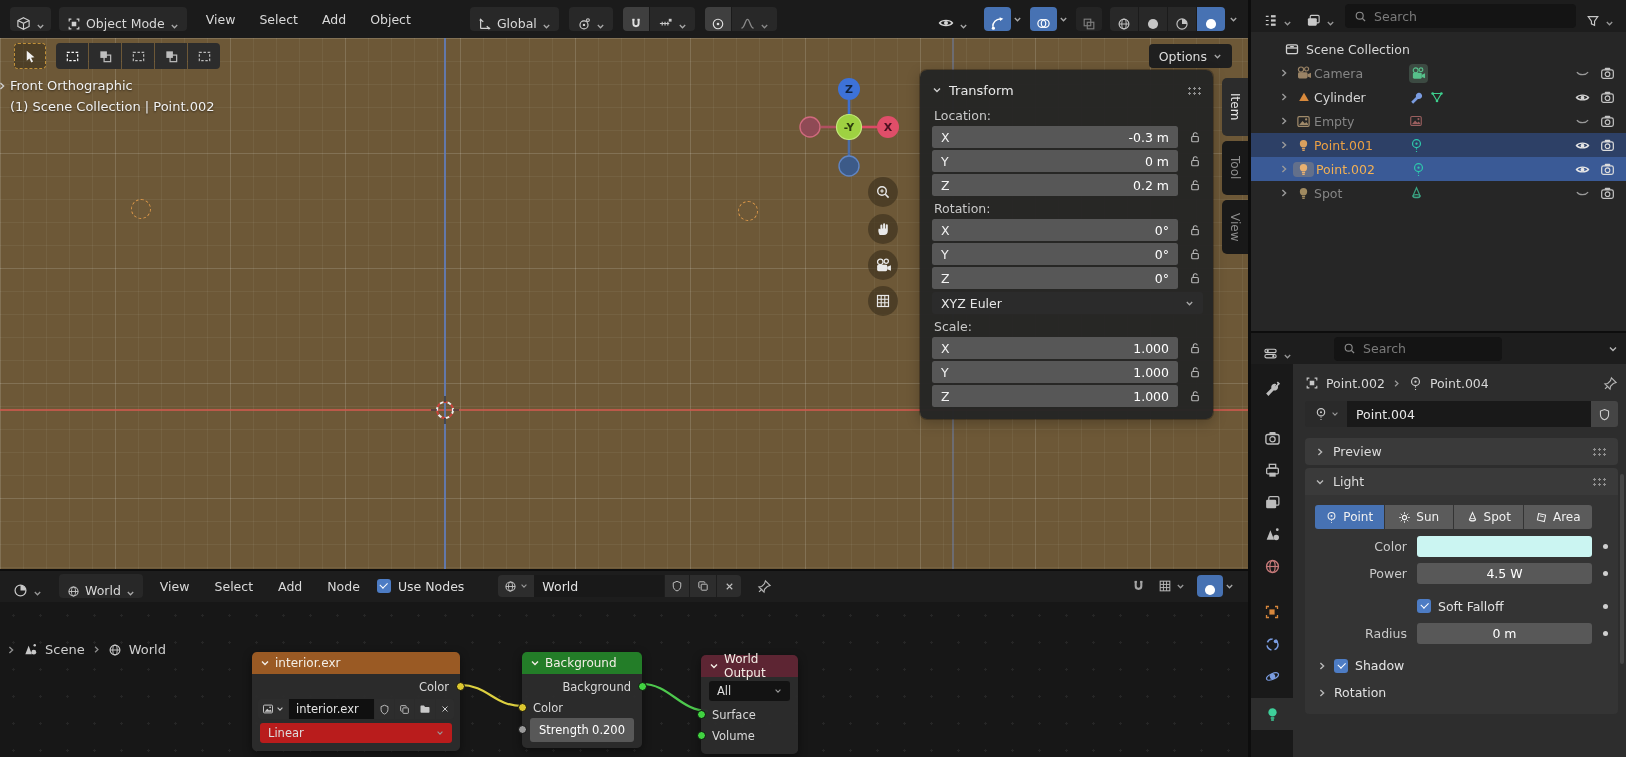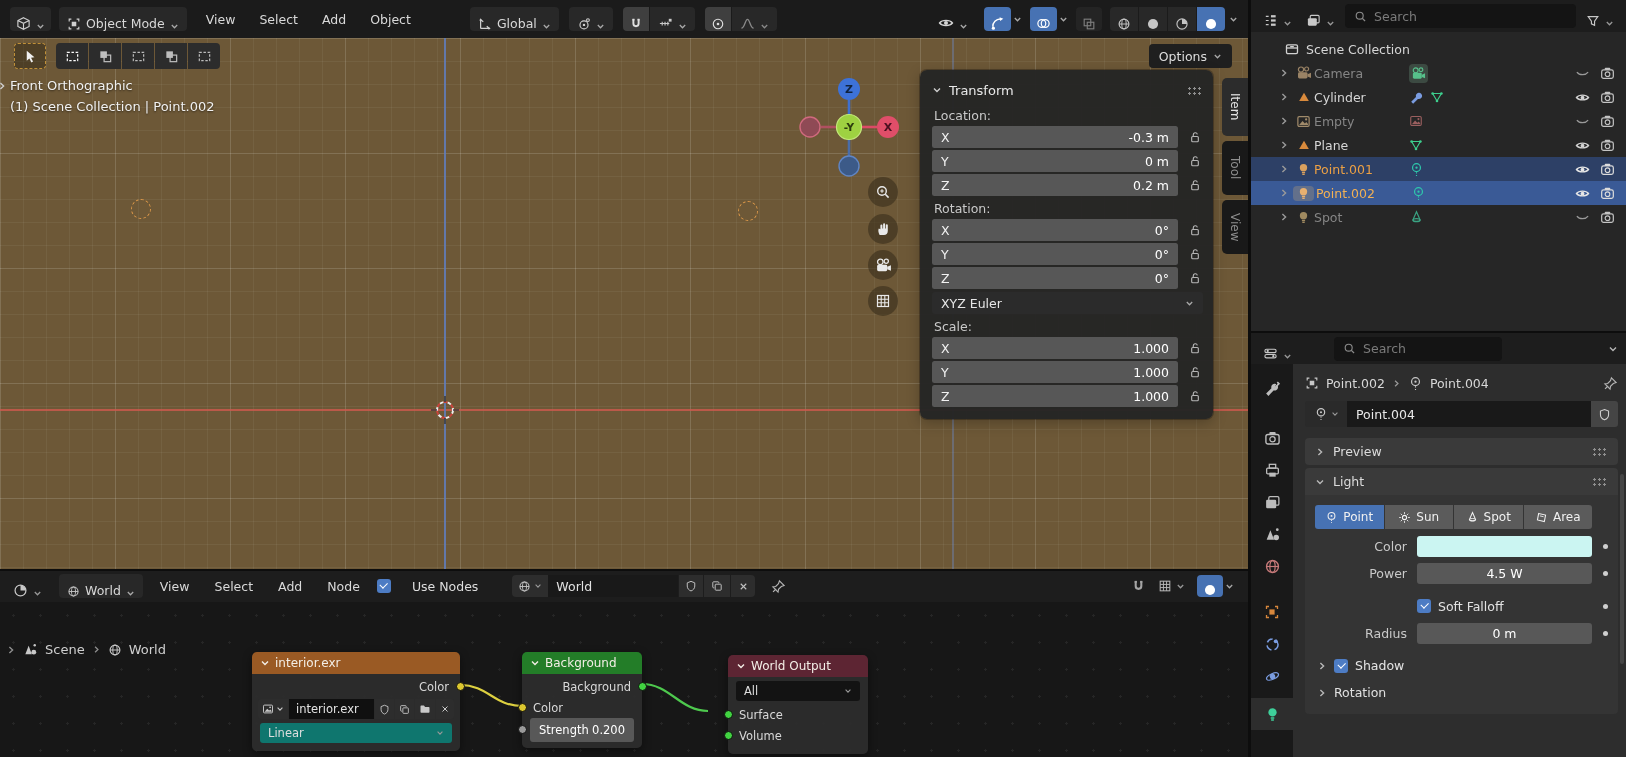--- a/index.html
+++ b/index.html
@@ -84,21 +84,21 @@
 .nhead{height:22px;display:flex;align-items:center;gap:5px;padding:0 8px;border-radius:5px 5px 0 0;color:#f3eee6;font-size:12px}
 .nbody{background:rgba(44,44,44,.97);border-radius:0 0 5px 5px;padding:2px 0 8px 0}
 .nrow{position:relative;display:flex;align-items:center;height:21px;padding:0 11px;color:#d8d8d8}
 .nrow.out{justify-content:flex-end}
 .sock{position:absolute;top:50%;margin-top:-4.5px;width:9px;height:9px;border-radius:50%;border:1px solid #0d0d0d}
 .sock.l{left:-4.5px}.sock.r{right:-4.5px}
 .sy{background:#dcc72f}.sg{background:#41d341}.sgr{background:#9a9a9a}
 .nwidget{display:flex;height:20px;margin:2px 6px;gap:1px}
 .nwbtn{background:#2d2d2d;display:flex;align-items:center;justify-content:center;gap:2px;padding:0 4px;color:#c9c9c9}
 .nwfield{flex:1;background:#101010;display:flex;align-items:center;padding:0 7px;color:#e3e3e3;overflow:hidden;white-space:nowrap}
-.ndrop{height:20px;margin:4px 8px 0 8px;background:#0f766e;border-radius:3px;display:flex;align-items:center;justify-content:space-between;padding:0 8px;color:#dedede}
+.ndrop{height:20px;margin:4px 8px 0 8px;background:#b91c1c;border-radius:3px;display:flex;align-items:center;justify-content:space-between;padding:0 8px;color:#dedede}
 .nval{height:20px;margin:1px 8px 0 8px;background:#585858;border-radius:3px;display:flex;align-items:center;justify-content:space-between;padding:12px 9px;color:#fff}
 </style>
 </head>
 <body>
 
 <svg width="0" height="0" style="position:absolute">
 <defs>
 <symbol id="s-chev" viewBox="0 0 10 10">
         <path d="M2 3.4 L5 6.4 L8 3.4" fill="none" stroke="currentColor" stroke-width="1.4"></path>
       </symbol>
@@ -893,51 +893,20 @@
             <span style="color:#9a5f5f">
               <svg class="i" width="14" height="14">
                 <use href="#s-img"></use>
               </svg>
             </span>
           </span>
         <span class="sp"></span>
         <span class="vcol" style="color:#9a9a9a">
             <svg class="i" width="15" height="15">
               <use href="#s-eyec"></use>
-            </svg>
-          </span>
-        <span class="vcol" style="color:#c4c4c4;margin-right:6px">
-            <svg class="i" width="15" height="15">
-              <use href="#s-cam"></use>
-            </svg>
-          </span>
-      </div>
-      <div class="orow" style="padding-left:24px">
-        <span class="chv">
-            <svg class="i" width="10" height="10">
-              <use href="#s-arr"></use>
-            </svg>
-          </span>
-        <span class="ticon" style="color:#d98a3c">
-            <svg class="i" width="14" height="14" style="transform:rotate(180deg)">
-              <use href="#s-otri"></use>
-            </svg>
-          </span>
-        <span class="nm">Plane</span>
-        <span class="dcol">
-            <span style="color:#3ecf8e">
-              <svg class="i" width="14" height="14">
-                <use href="#s-tri"></use>
-              </svg>
-            </span>
-          </span>
-        <span class="sp"></span>
-        <span class="vcol" style="color:#d2d2d2">
-            <svg class="i" width="15" height="15">
-              <use href="#s-eye"></use>
             </svg>
           </span>
         <span class="vcol" style="color:#c4c4c4;margin-right:6px">
             <svg class="i" width="15" height="15">
               <use href="#s-cam"></use>
             </svg>
           </span>
       </div>
       <div class="orow" style="padding-left: 24px; color: rgb(236, 160, 68); background-color: rgb(45, 64, 102);">
         <span class="chv">
@@ -1306,21 +1275,21 @@
               <use href="#s-chev"></use>
             </svg>
           </span>
       </div>
       <div class="fx" style="gap:15px">
         <span class="menu">View</span>
         <span class="menu">Select</span>
         <span class="menu">Add</span>
         <span class="menu">Node</span>
       </div>
-      <div class="fx" style="gap:21px">
+      <div class="fx" style="gap:7px">
         <span class="cb"></span>
         <span style="color:#dedede">Use Nodes</span>
       </div>
       <div class="fx" style="margin-left:22px;height:22px">
         <div class="fx" style="width:36px;height:22px;background:#2d2d2d;border-radius:4px 0 0 4px;justify-content:center;gap:3px">
           <span style="color:#c8c8c8">
               <svg class="i" width="13" height="13">
                 <use href="#s-globe"></use>
               </svg>
             </span>
@@ -1504,21 +1473,21 @@
           <div class="nrow" style="height:22px;padding:0">
             <span class="sock l sgr"></span>
             <div class="nval" style="flex:1">
               <span>Strength</span>
               <span>0.200</span>
             </div>
           </div>
         </div>
       </div>
 
-      <div class="node" style="left:728px;top:53px;width:140px">
+      <div class="node" style="left:701px;top:53px;width:97px">
         <div class="nhead" style="background-color: rgb(93, 37, 51);">
           <span>
               <svg class="i" width="10" height="10">
                 <use href="#s-chev"></use>
               </svg>
             </span>
           <span>World Output</span>
         </div>
         <div class="nbody">
           <div class="ndrop" style="margin-top:2px;background:#131313">

